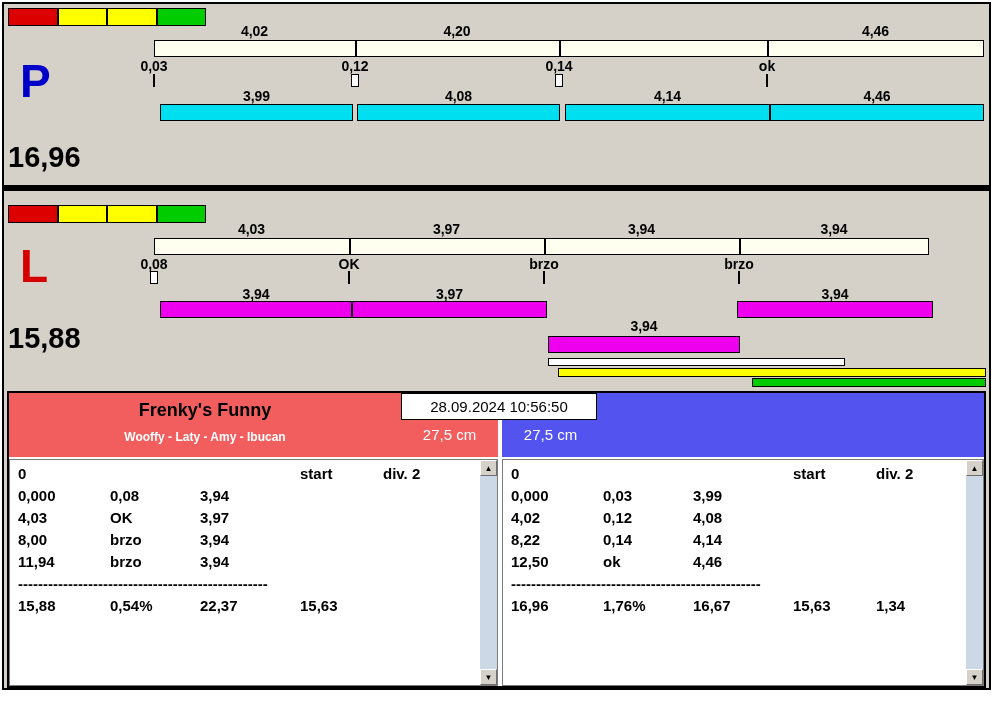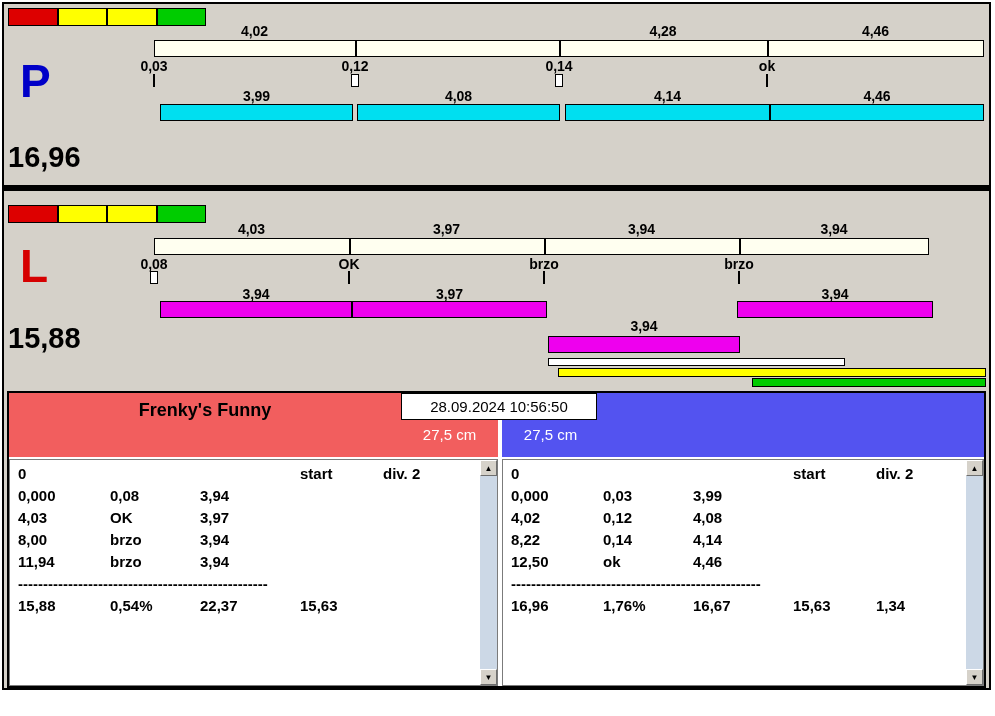--- a/index.html
+++ b/index.html
@@ -55,21 +55,21 @@
     <div class="traffic" style="left:4px;top:4px;">
       <div class="seg" style="background-color: rgb(221, 0, 0);"></div>
       <div class="seg" style="background-color: rgb(255, 255, 0);"></div>
       <div class="seg" style="background-color: rgb(255, 255, 0);"></div>
       <div class="seg" style="background-color: rgb(0, 204, 0);"></div>
     </div>
     <div class="letter" style="left: 16px; top: 54px; color: rgb(0, 0, 200);">P</div>
     <div class="total" style="left:4px;top:139px;">16,96</div>
 
     <div class="lbl" style="left:150px;top:20px;width:201px;">4,02</div>
-    <div class="lbl" style="left:555px;top:20px;width:208px;">4,28</div>
+    <div class="lbl" style="left:351px;top:20px;width:204px;">4,20</div>
     <div class="lbl" style="left:763px;top:20px;width:217px;">4,46</div>
 
     <div class="bar" style="left: 150px; top: 36px; width: 830px; background-color: rgb(255, 255, 240);">
       <div class="divider" style="left:200px;"></div>
       <div class="divider" style="left:404px;"></div>
       <div class="divider" style="left:612px;"></div>
     </div>
 
     <div class="lbl" style="left:115px;top:55px;width:70px;">0,03</div>
     <div class="lbl" style="left:316px;top:55px;width:70px;">0,12</div>
@@ -141,20 +141,21 @@
     <div class="thinbar" style="left: 748px; top: 187px; width: 234px; height: 9px; background-color: rgb(0, 204, 0);"></div>
   </div>
 
   <div id="panel">
 
     <div class="head-block" style="left: 0px; width: 489px; background-color: rgb(242, 94, 94);"></div>
     <div class="head-block" style="left: 493px; width: 482px; background-color: rgb(83, 83, 240);"></div>
 
     <div class="head-text" style="left:0;width:392px;">
       <div class="team-name">Frenky's Funny</div>
+      <div class="team-dogs">Wooffy - Laty - Amy - Ibucan</div>
     </div>
     <div class="head-text" style="left:588px;width:387px;">
     </div>
 
     <div id="datetime">28.09.2024 10:56:50</div>
     <div class="height-lbl" style="left:392px;width:97px;">27,5 cm</div>
     <div class="height-lbl" style="left:493px;width:97px;">27,5 cm</div>
 
     <div class="table-box" style="left:0;width:489px;">
       <div class="cell c1 r0">0</div>

